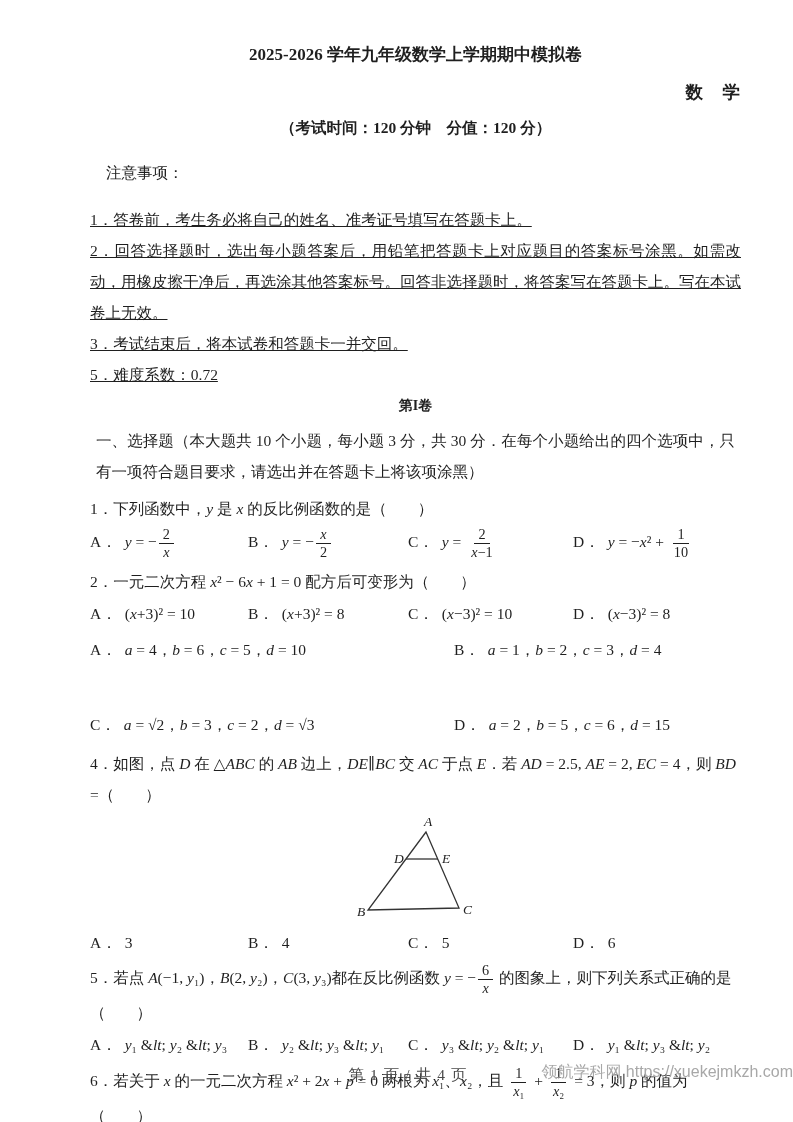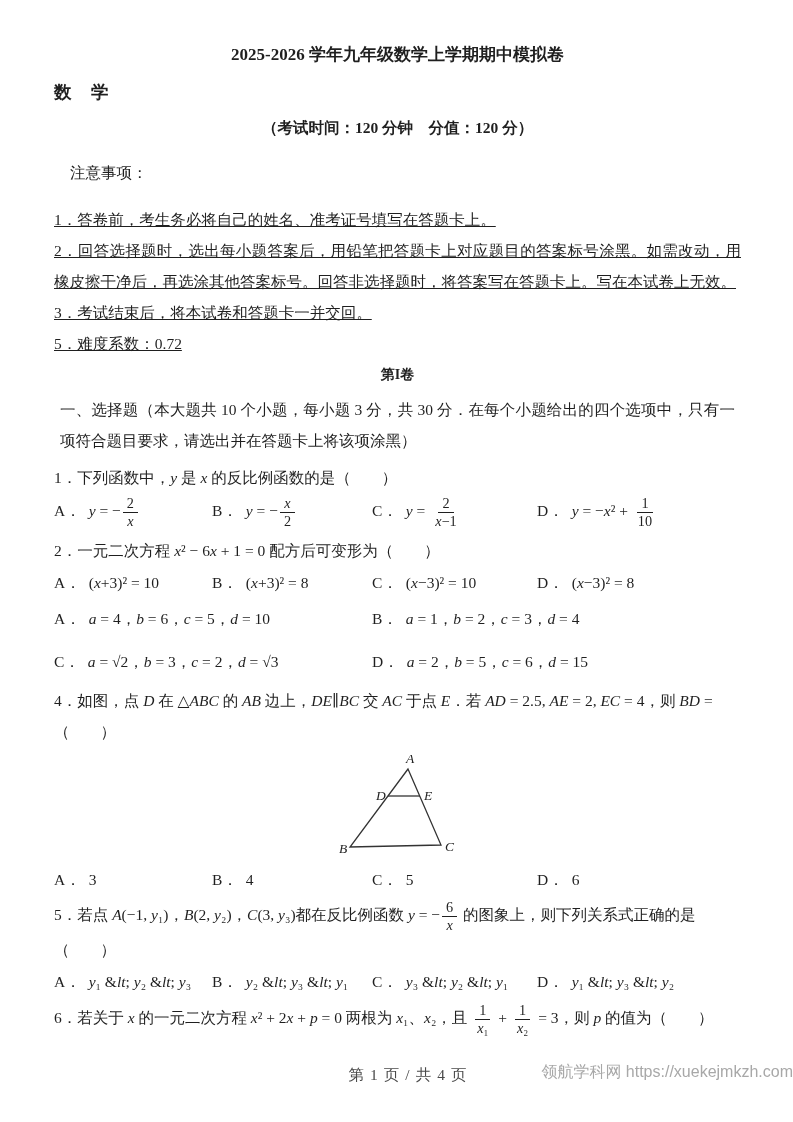--- a/index.html
+++ b/index.html
@@ -6,38 +6,38 @@
   html, body { margin: 0; padding: 0; background: #ffffff; }
   .page {
     position: relative;
     width: 793px;
     height: 1122px;
     margin: 0 auto;
     background: #ffffff;
     font-family: "Liberation Serif", "DejaVu Serif", serif;
     color: #1f1f1f;
     font-size: 15.5px;
-    padding: 42px 52px 0 54px;
+    padding: 42px 52px 0 90px;
     overflow: hidden;
   }
   .doc-title   { font-size: 17px;   font-weight: 700; text-align: center; margin: 0 0 11px; line-height: 1.5; }
-  .doc-subject { font-size: 17.5px; font-weight: 700; text-align: left; margin: 0 0 11px; line-height: 1.5; letter-spacing: 1px; }
+  .doc-subject { font-size: 17.5px; font-weight: 700; text-align: right; margin: 0 0 11px; line-height: 1.5; letter-spacing: 1px; }
   .exam-info   { font-size: 15.5px; font-weight: 700; text-align: center; margin: 0 0 7px;  line-height: 1.6; }
 
   .notice-heading { line-height: 2.0; margin: 16px; }
   .notice-item    { line-height: 2.0; margin: 0; text-align: justify; text-decoration: underline; }
   .red { color: #e8211d; font-weight: 700; }
 
   .part-title { text-align: center; font-weight: 700; font-size: 14px; margin: 3px 0 3px; line-height: 1.9; }
   .section-intro { line-height: 2.0; margin: 6px; text-align: justify; }
 
   .stem { line-height: 2.0; margin: 0; }
   .opts { display: grid; margin: 2px 0 5px; align-items: center; }
   .opts-4 { grid-template-columns: 158px 160px 165px auto; }
-  .opts-2 { grid-template-columns: 318px auto; row-gap: 14px; margin: 6px 0 8px; }
+  .opts-2 { grid-template-columns: 318px auto; row-gap: 14px; margin: 6px 0 8px; gap: 46px; }
   .opt { white-space: nowrap; line-height: 1.9; }
   .opt-label { margin-right: 8px; }
   i { font-style: italic; }
 
   .frac {
     display: inline-flex;
     flex-direction: column;
     align-items: center;
     vertical-align: middle;
     line-height: 1.2;

